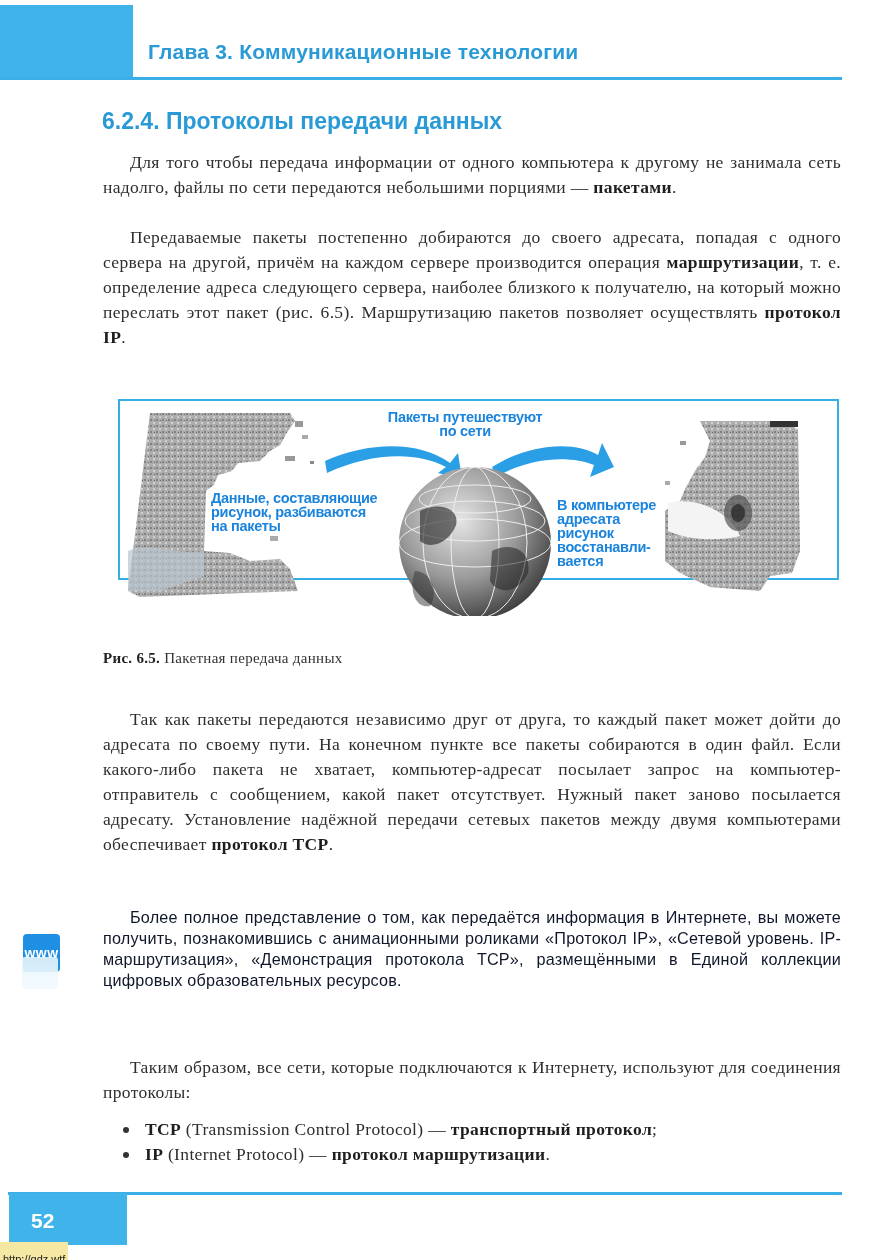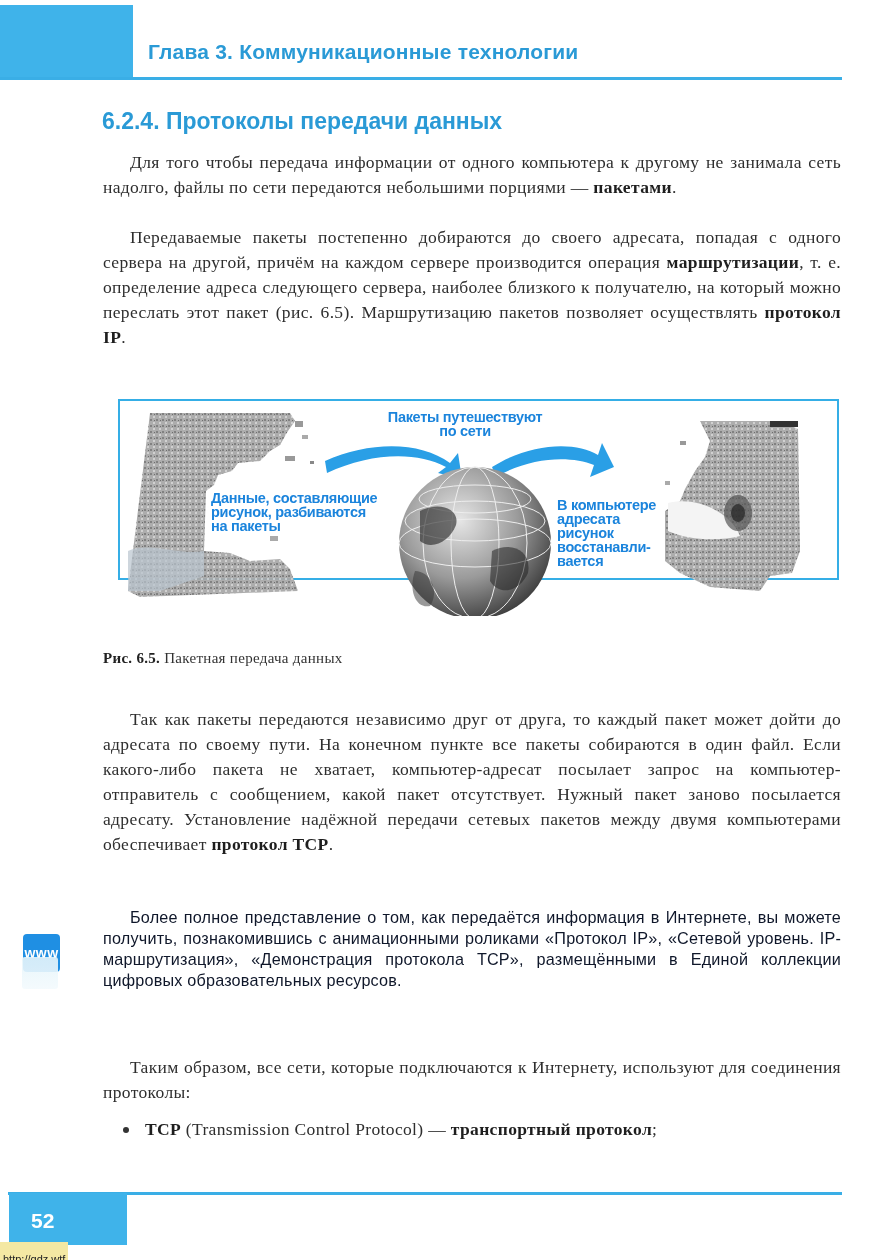--- a/index.html
+++ b/index.html
@@ -204,18 +204,19 @@
 <p class="para" id="p3"><span>Так как пакеты передаются независимо друг от друга, то каждый пакет может дойти до адресата по своему пути. На конечном пункте все пакеты собираются в один файл. Если какого-либо пакета не хватает, компьютер-адресат посылает запрос на компьютер-отправитель с сообщением, какой пакет отсутствует. Нужный пакет заново посылается адресату. Установление надёжной передачи сетевых пакетов между двумя компьютерами обеспечивает </span><b>протокол TCP</b><span>.</span></p>
 
 <div class="www-badge">www</div>
 <div class="www-ghost"></div>
 <p class="web-para">Более полное представление о том, как передаётся информация в Интернете, вы можете получить, познакомившись с анимационными роликами «Протокол IP», «Сетевой уровень. IP-маршрутизация», «Демонстрация протокола TCP», размещёнными в Единой коллекции цифровых образовательных ресурсов.</p>
 
 <p class="para" id="p5">Таким образом, все сети, которые подключаются к Интернету, используют для соединения протоколы:</p>
 
 <ul class="bullets">
   <li><span class="dot"></span><b>TCP</b><span> (Transmission Control Protocol) — </span><b>транспортный протокол</b><span>;</span></li>
+  <li><span class="dot"></span><b>IP</b><span> (Internet Protocol) — </span><b>протокол маршрутизации</b><span>.</span></li>
 </ul>
 
 <div class="footer-rule"></div>
 <div class="page-block"></div>
 <div class="page-number">52</div>
 <div class="watermark">http://gdz.wtf</div>
 
 </body></html>

